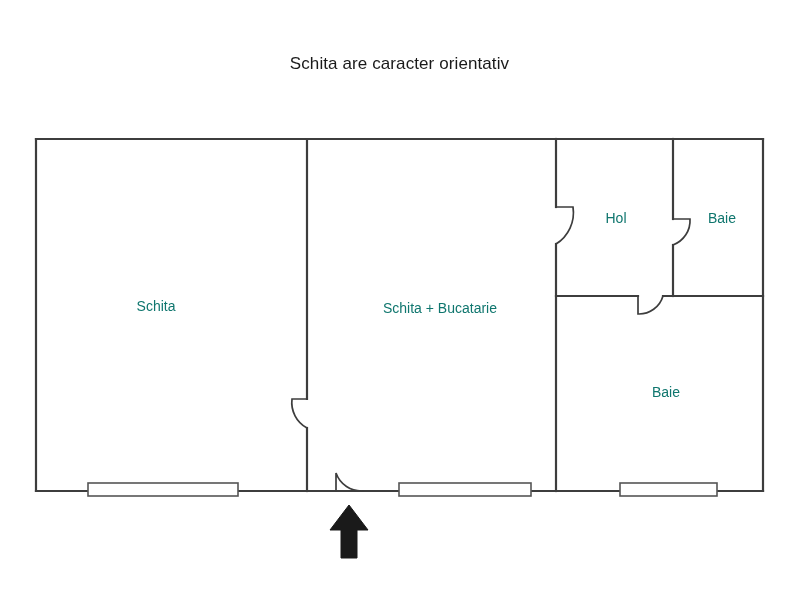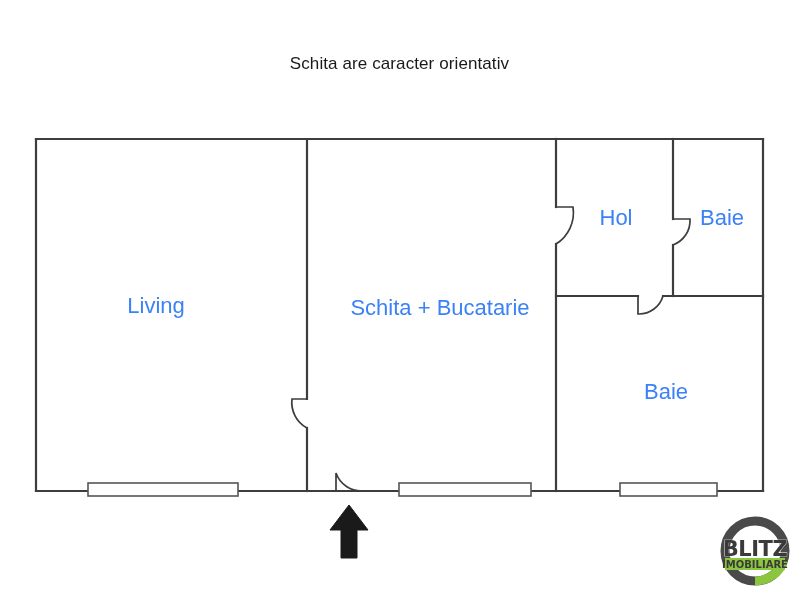--- a/index.html
+++ b/index.html
@@ -28,22 +28,22 @@
     color: #1a1a1a;
     letter-spacing: 0.1px;
   }
   #plan-svg {
     position: absolute;
     left: 0;
     top: 0;
   }
   .room-label {
     position: absolute;
-    font-size: 22px;
-    color: #3b82f6;
+    font-size: 14px;
+    color: #0f766e;
     white-space: nowrap;
     transform: translate(-50%, -50%);
   }
   #logo-badge {
     position: absolute;
     left: 716px;
     top: 512px;
     width: 78px;
     height: 78px;
   }
@@ -101,29 +101,20 @@
       <rect x="399" y="483" width="132" height="13"></rect>
       <rect x="620" y="483" width="97" height="13"></rect>
     </g>
 
     <g>
       <path d="M 349 505 L 368 530 L 357 530 L 357 558 L 341 558 L 341 530 L 330 530 Z" fill="#1a1a1a" stroke="#1a1a1a" stroke-width="1"></path>
     </g>
 
   </svg>
 
-  <div class="room-label" style="left:156px; top:306px;">Living</div>
+  <div class="room-label" style="left:156px; top:306px;">Schita</div>
   <div class="room-label" style="left:440px; top:308px;">Schita + Bucatarie</div>
   <div class="room-label" style="left:616px; top:218px;">Hol</div>
   <div class="room-label" style="left:722px; top:218px;">Baie</div>
   <div class="room-label" style="left:666px; top:392px;">Baie</div>
 
-  <div id="logo-badge">
-    <svg width="78" height="78" viewBox="0 0 78 78">
-      <circle cx="39" cy="39" r="30" fill="none" stroke="#4a4a4a" stroke-width="9"></circle>
-      <path d="M 39 69 A 30 30 0 0 0 67.5 48.5" fill="none" stroke="#8cc63f" stroke-width="9" stroke-linecap="butt"></path>
-      <text class="logo-text-main" x="39" y="44" text-anchor="middle" font-size="21" fill="#3a3a3a" stroke="#ffffff" stroke-width="0.7" paint-order="stroke">BLITZ</text>
-      <rect x="9" y="46" width="60" height="12" fill="#8cc63f"></rect>
-      <text class="logo-text-sub" x="39" y="55.5" text-anchor="middle" font-size="10" fill="#3a3a3a">IMOBILIARE</text>
-    </svg>
-  </div>
 
 </div>
 
 </body></html>

